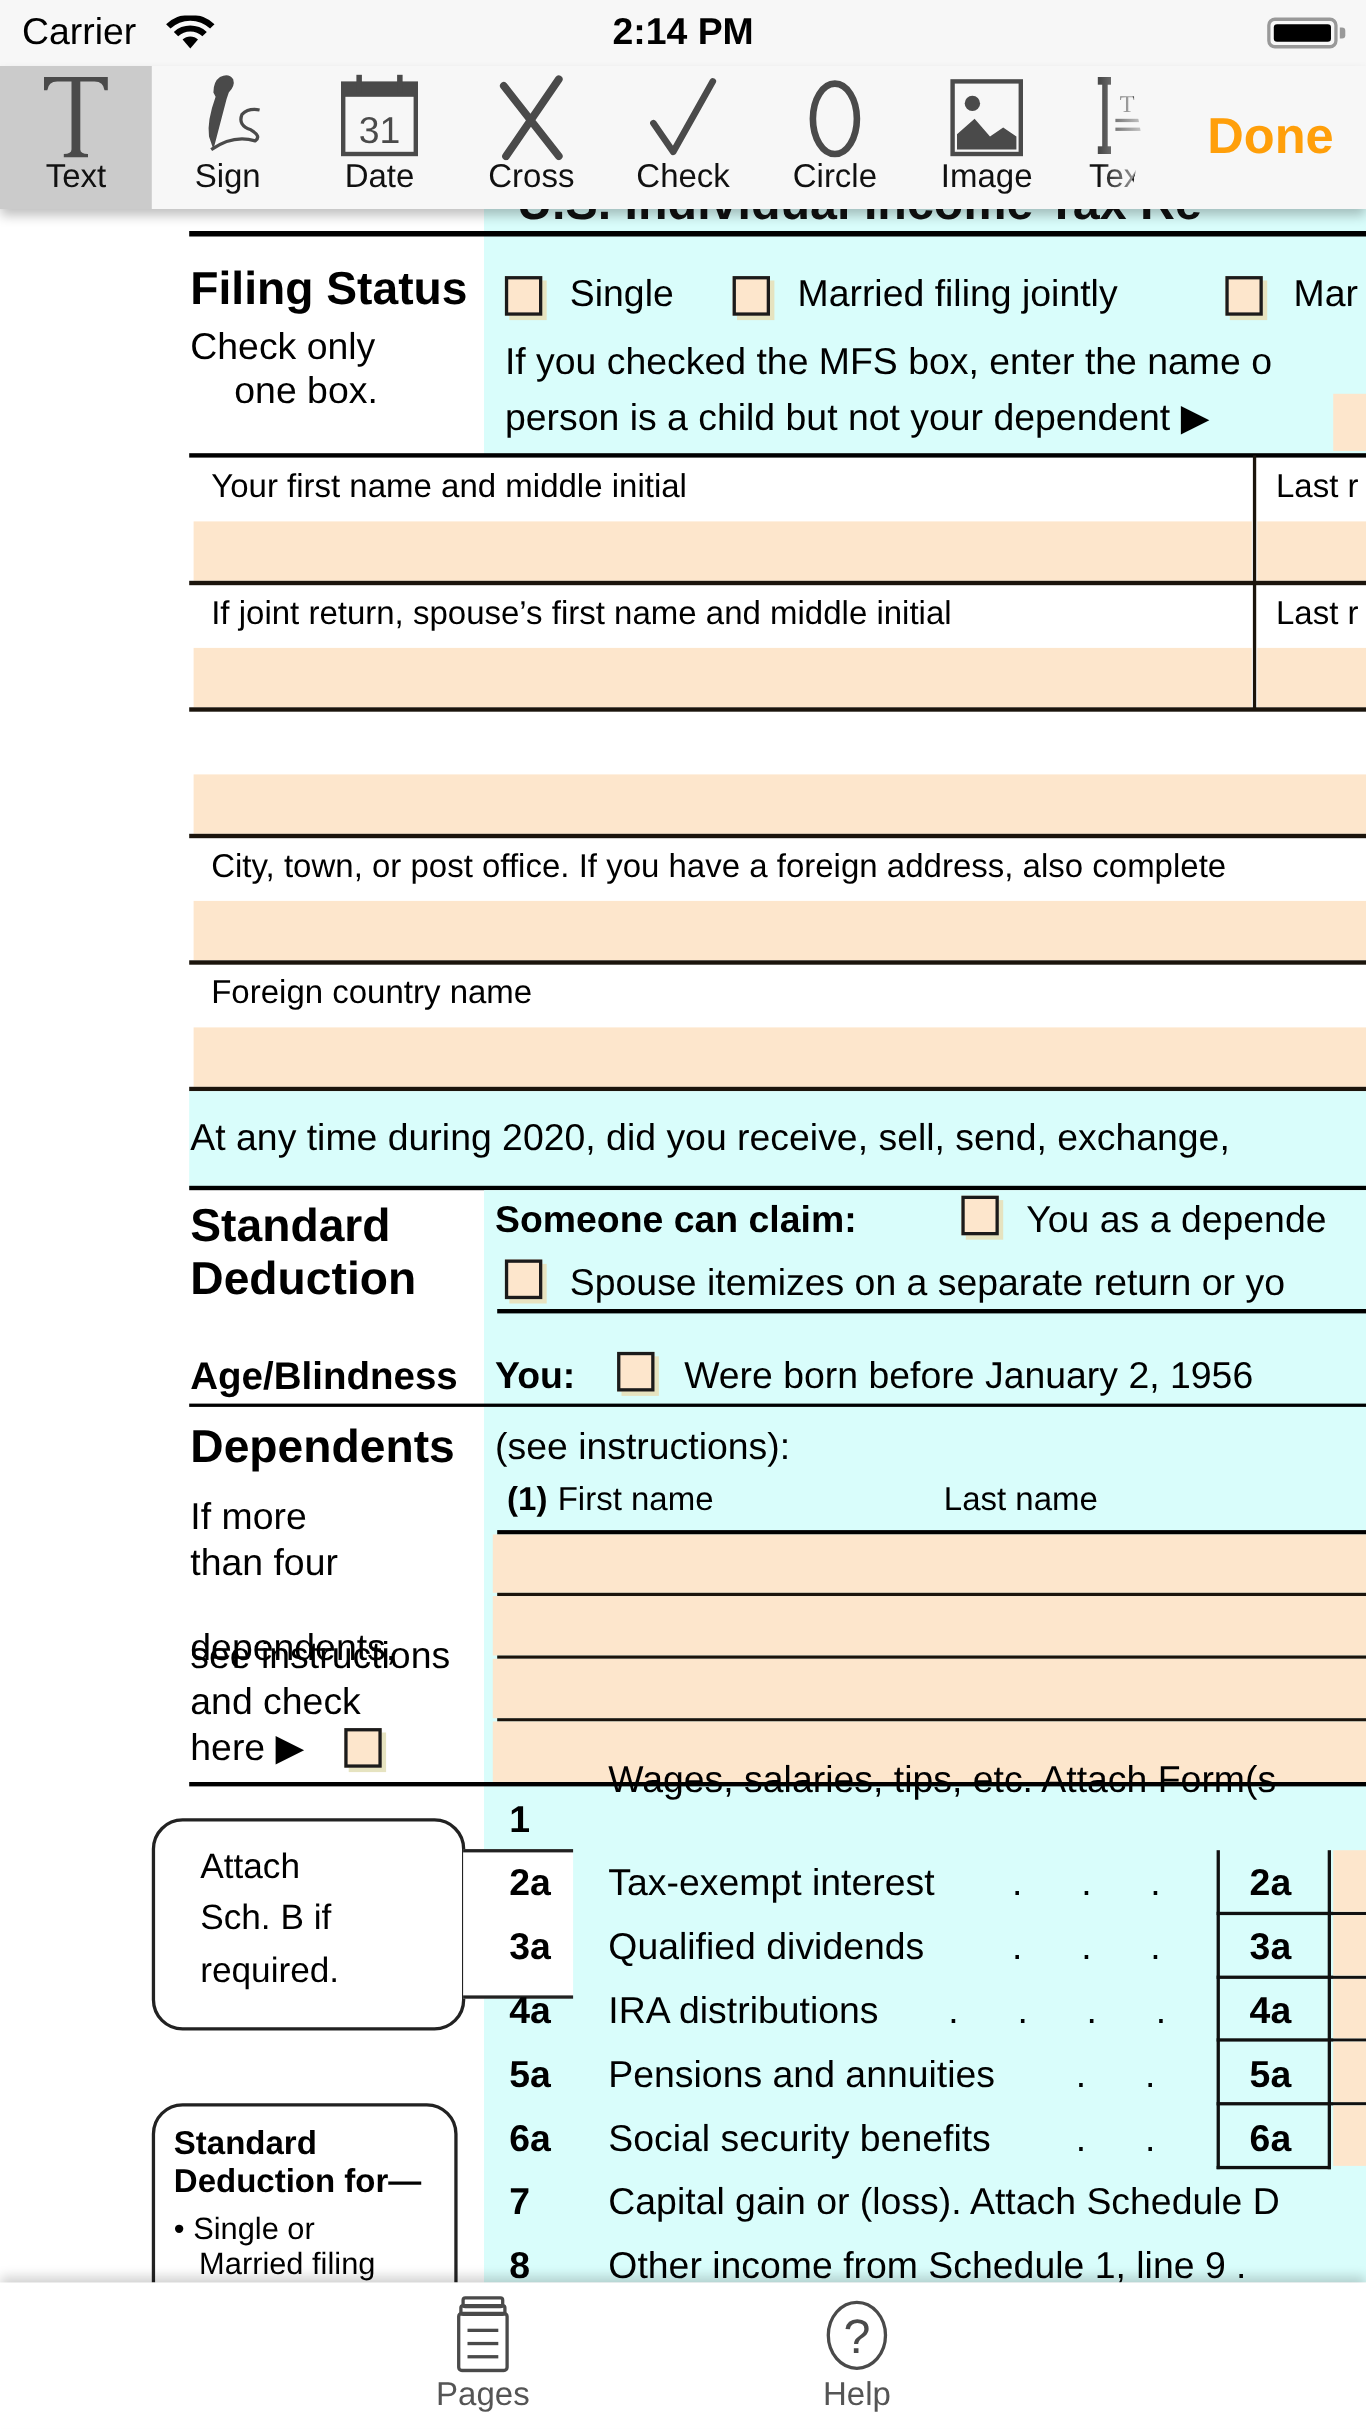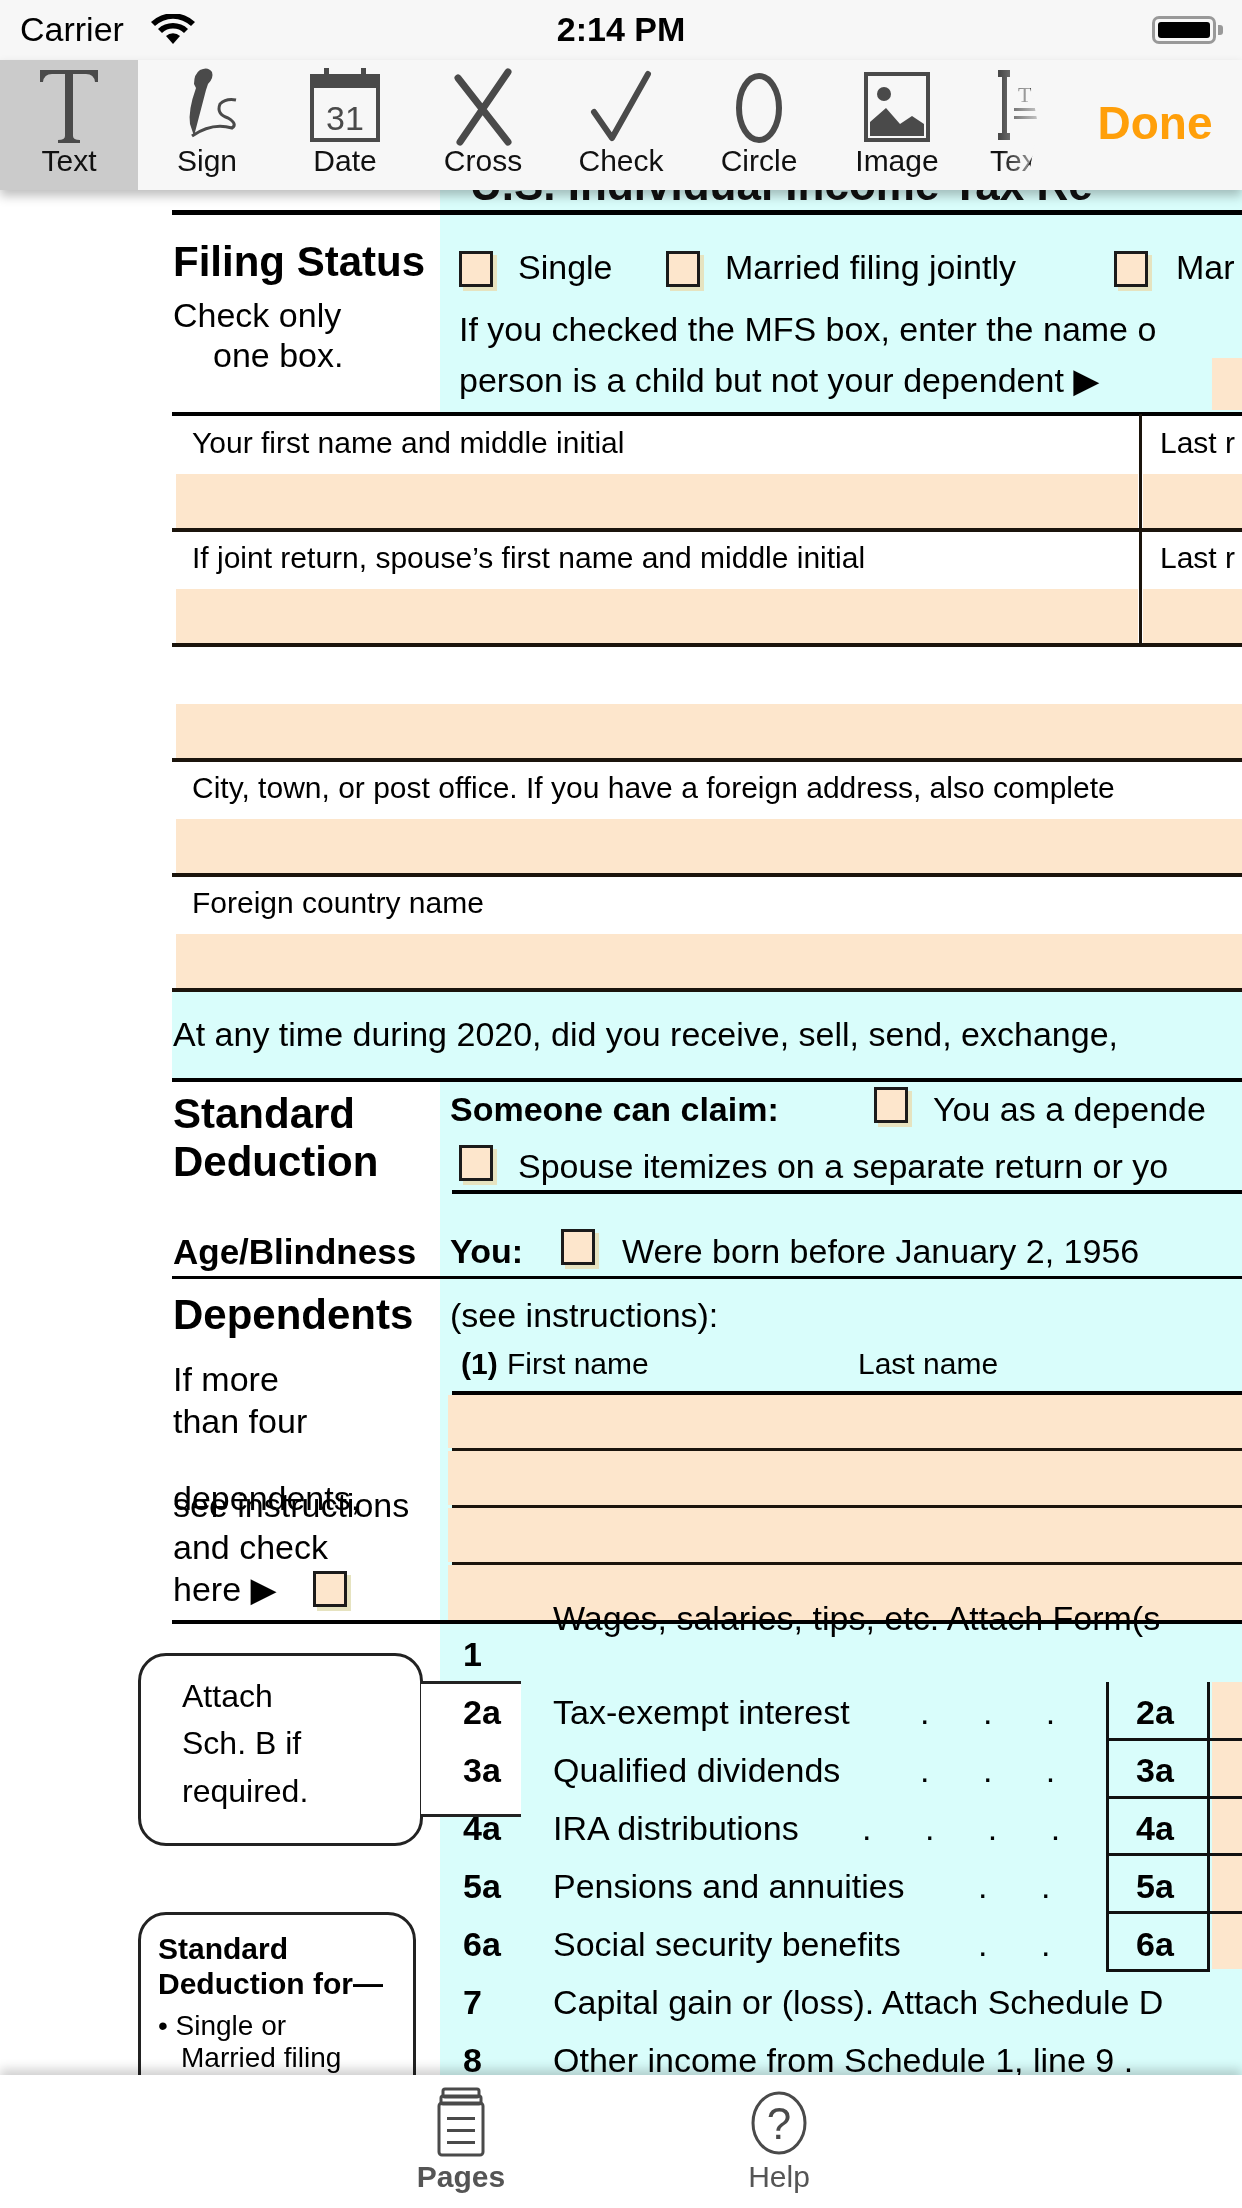--- a/index.html
+++ b/index.html
@@ -275,21 +275,21 @@
   <div class="t f34 b" style="left:1136px; top:1677px;">5a</div>
   <div class="t f34 b" style="left:1136px; top:1735px;">6a</div>
   <div class="abs orange" style="left:1212px; top:1492px; width:30px; height:56px;"></div>
   <div class="abs orange" style="left:1212px; top:1551px; width:30px; height:55px;"></div>
   <div class="abs orange" style="left:1212px; top:1609px; width:30px; height:54px;"></div>
   <div class="abs orange" style="left:1212px; top:1666px; width:30px; height:55px;"></div>
   <div class="abs orange" style="left:1212px; top:1724px; width:30px; height:55px;"></div>
 </div>
 
 <div class="abs bottombar">
-  <div class="tab" style="left:381px;font-weight:bold;">
+  <div class="tab" style="left:359px;">
     <svg viewBox="0 0 60 70">
       <rect x="12" y="2" width="36" height="8" rx="2" fill="none" stroke="#4a4a4a" stroke-width="3"></rect>
       <rect x="10" y="9" width="40" height="8" rx="2" fill="none" stroke="#4a4a4a" stroke-width="3"></rect>
       <rect x="8" y="16" width="44" height="52" rx="3" fill="none" stroke="#4a4a4a" stroke-width="3"></rect>
       <rect x="16" y="30" width="28" height="3" fill="#4a4a4a"></rect>
       <rect x="16" y="42" width="28" height="3" fill="#4a4a4a"></rect>
       <rect x="16" y="54" width="28" height="3" fill="#4a4a4a"></rect>
     </svg>
     <div class="lbl">Pages</div>
   </div>

